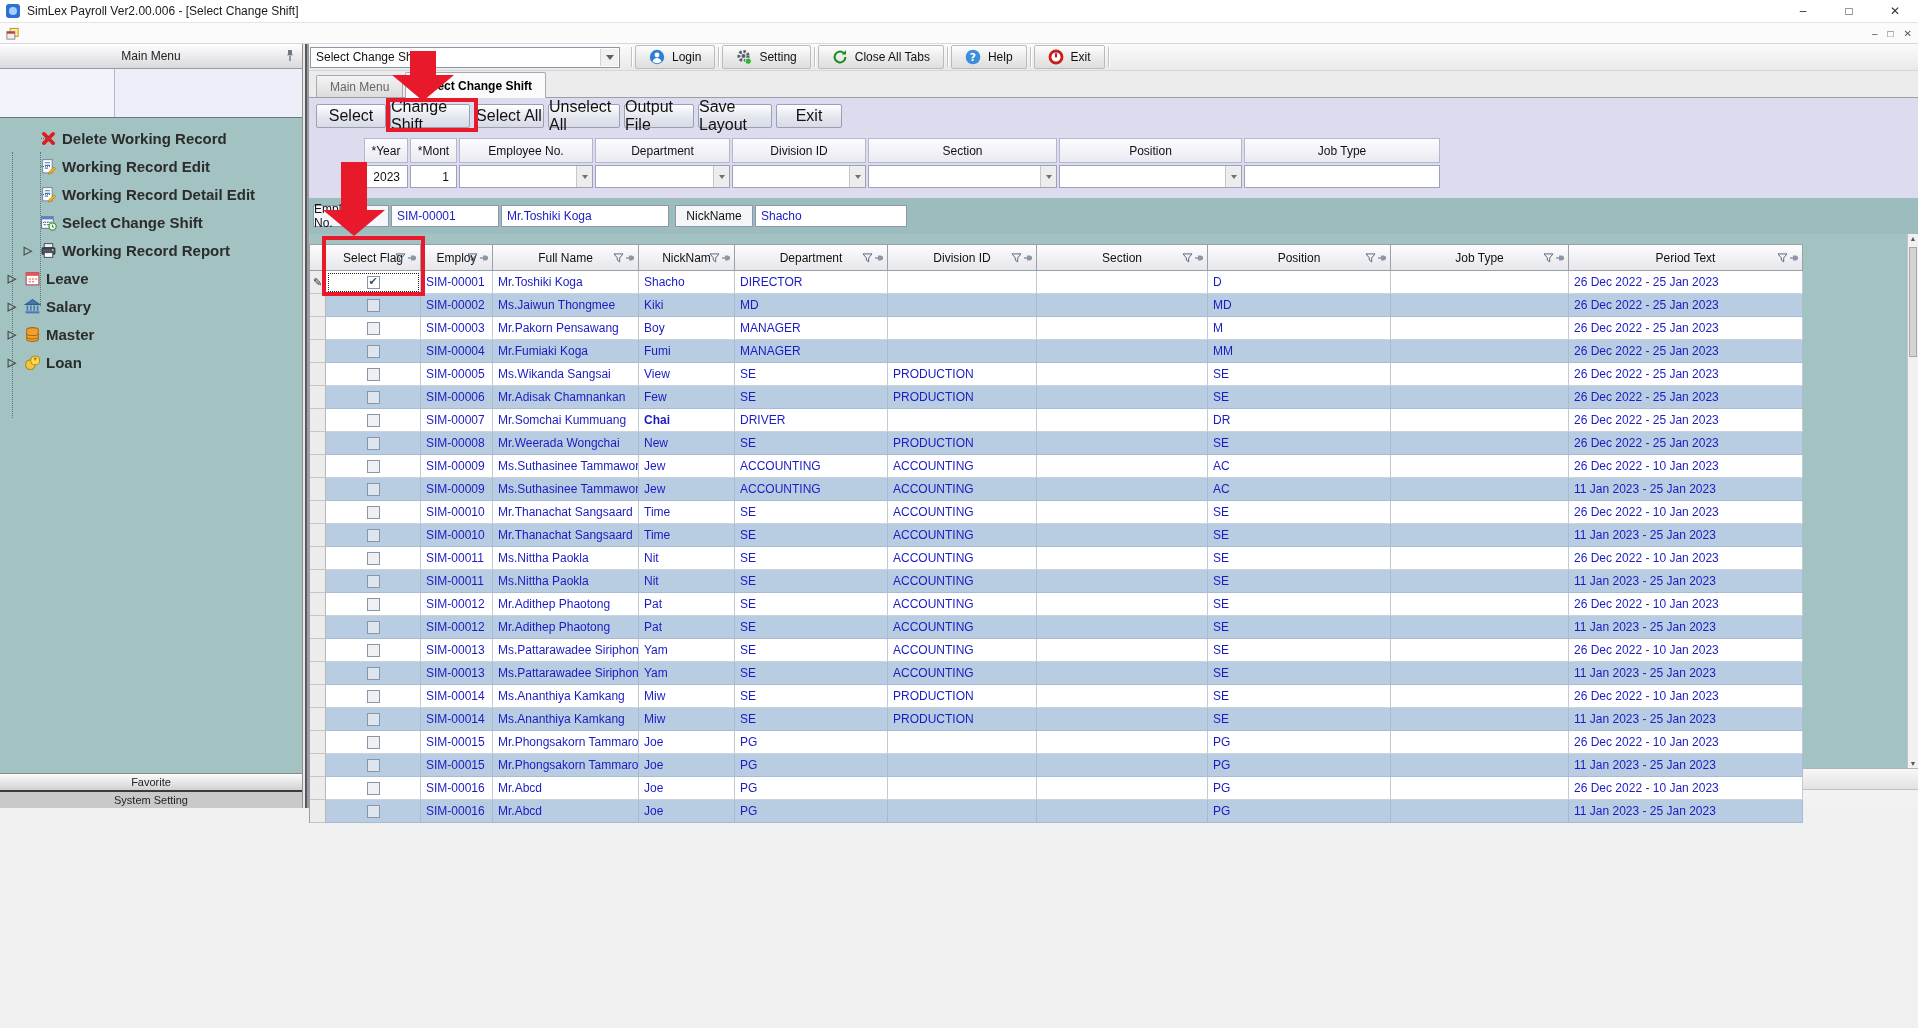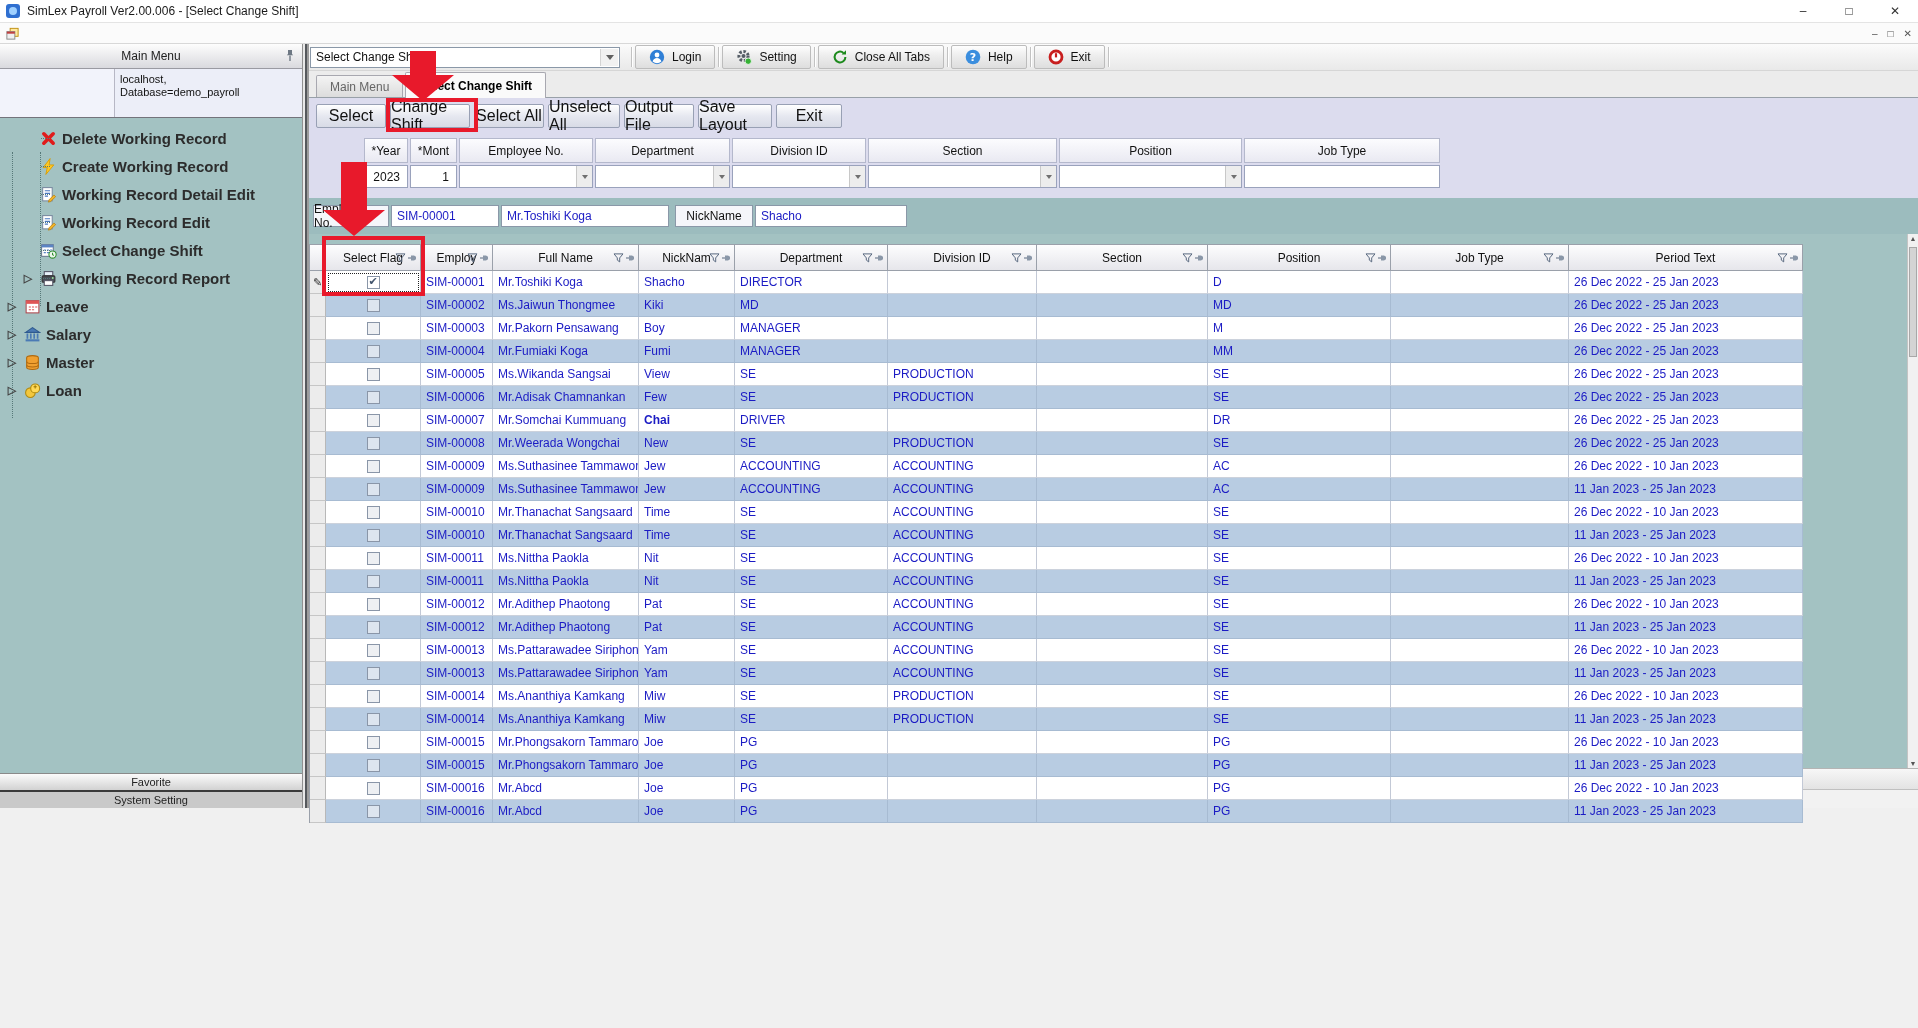--- a/index.html
+++ b/index.html
@@ -147,65 +147,52 @@
     <div class="sidebar">
       <div class="caption">
         <span>Main Menu</span>
         <span class="pin" id="pin-icon"><svg viewBox="0 0 12 14">
               <path d="M4 1h4v4l1.2 1.2H2.8L4 5z" fill="#6e7884"></path>
               <path d="M6 6.5V12" stroke="#6e7884" stroke-width="1.4"></path>
             </svg></span>
       </div>
       <div class="conn">
         <div class="conn-left"></div>
-        <div class="conn-right">
-          <div>localhost,</div>
-          <div>Database=demo_payroll</div>
-        </div>
       </div>
       <div class="tree" id="tree">
           <div class="t-item lvl1">
             <div class="exp"></div>
             <div class="t-icon">
               <svg viewBox="0 0 16 16">
                 <path d="M3.6 3.6l8.8 8.8M12.4 3.6l-8.8 8.8" stroke="#e01b1b" stroke-width="3.4" stroke-linecap="round"></path>
               </svg>
             </div>
             <div>Delete Working Record</div>
           </div>
           <div class="t-item lvl1">
             <div class="exp"></div>
             <div class="t-icon">
               <svg viewBox="0 0 16 16">
-                <polygon points="9.5,0.5 3,9 6.8,9 5.5,15.5 13,6.5 8.6,6.5" fill="#ffc926" stroke="#d89b00" stroke-width="0.8"></polygon>
-              </svg>
-            </div>
-            <div>Create Working Record</div>
+                <rect x="2.5" y="1.5" width="9" height="12.5" fill="#fff" stroke="#7a8aa0"></rect>
+                <path d="M4.5 4.5h5M4.5 7h5M4.5 9.5h3" stroke="#4a78c0" stroke-width="1.1"></path>
+                <path d="M8.5 13l4.6-4.6 1.6 1.6-4.6 4.6-2.2.6z" fill="#f2b32a" stroke="#b07800" stroke-width="0.6"></path>
+              </svg>
+            </div>
+            <div>Working Record Edit</div>
           </div>
           <div class="t-item lvl1">
             <div class="exp"></div>
             <div class="t-icon">
               <svg viewBox="0 0 16 16">
                 <rect x="2.5" y="1.5" width="9" height="12.5" fill="#fff" stroke="#7a8aa0"></rect>
                 <path d="M4.5 4.5h5M4.5 7h5M4.5 9.5h3" stroke="#4a78c0" stroke-width="1.1"></path>
                 <path d="M8.5 13l4.6-4.6 1.6 1.6-4.6 4.6-2.2.6z" fill="#f2b32a" stroke="#b07800" stroke-width="0.6"></path>
               </svg>
             </div>
             <div>Working Record Detail Edit</div>
-          </div>
-          <div class="t-item lvl1">
-            <div class="exp"></div>
-            <div class="t-icon">
-              <svg viewBox="0 0 16 16">
-                <rect x="2.5" y="1.5" width="9" height="12.5" fill="#fff" stroke="#7a8aa0"></rect>
-                <path d="M4.5 4.5h5M4.5 7h5M4.5 9.5h3" stroke="#4a78c0" stroke-width="1.1"></path>
-                <path d="M8.5 13l4.6-4.6 1.6 1.6-4.6 4.6-2.2.6z" fill="#f2b32a" stroke="#b07800" stroke-width="0.6"></path>
-              </svg>
-            </div>
-            <div>Working Record Edit</div>
           </div>
           <div class="t-item lvl1">
             <div class="exp"></div>
             <div class="t-icon">
               <svg viewBox="0 0 16 16">
                 <rect x="1.5" y="2.5" width="11" height="11" fill="#fff" stroke="#6a7a90"></rect>
                 <rect x="1.5" y="2.5" width="11" height="2.6" fill="#5b84c4"></rect>
                 <path d="M3.5 7.5h2M6.5 7.5h2M9.5 7.5h2M3.5 10h2M6.5 10h2" stroke="#5b84c4"></path>
                 <circle cx="11.8" cy="11.8" r="3.4" fill="#eef7ee" stroke="#2f8f2f"></circle>
                 <path d="M11.8 10.2v1.6l1.1.9" stroke="#2f8f2f" fill="none"></path>

